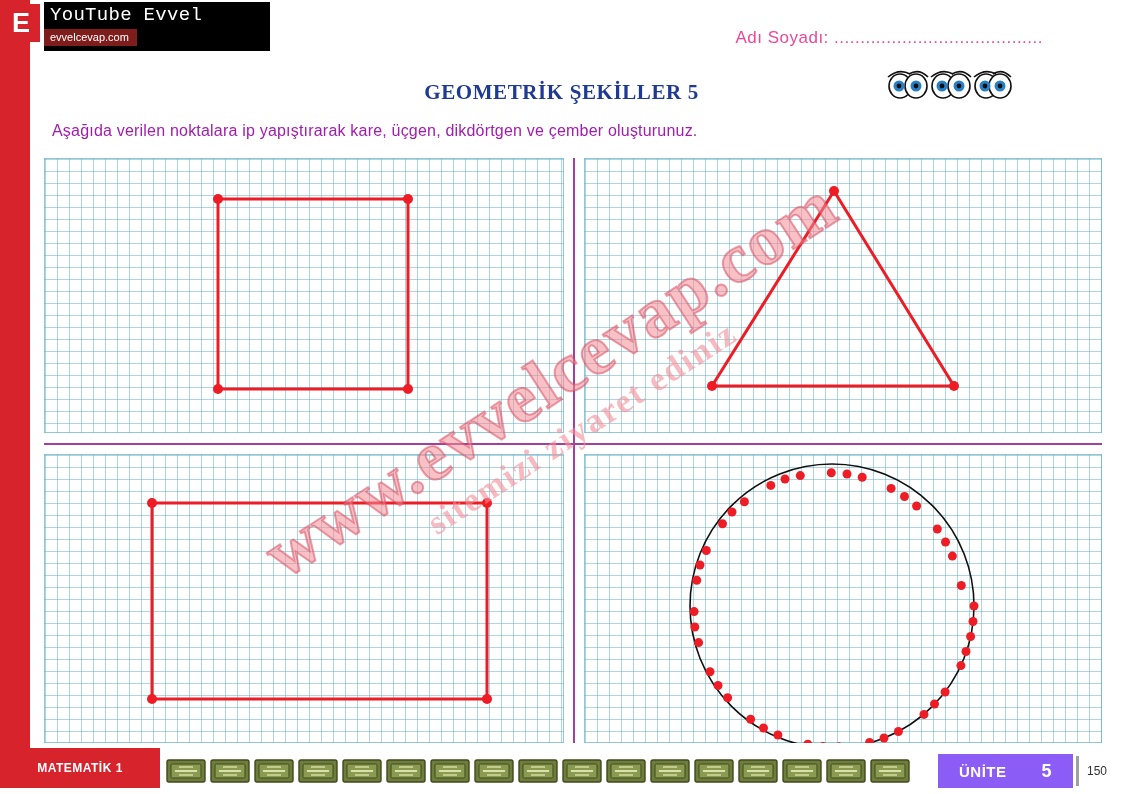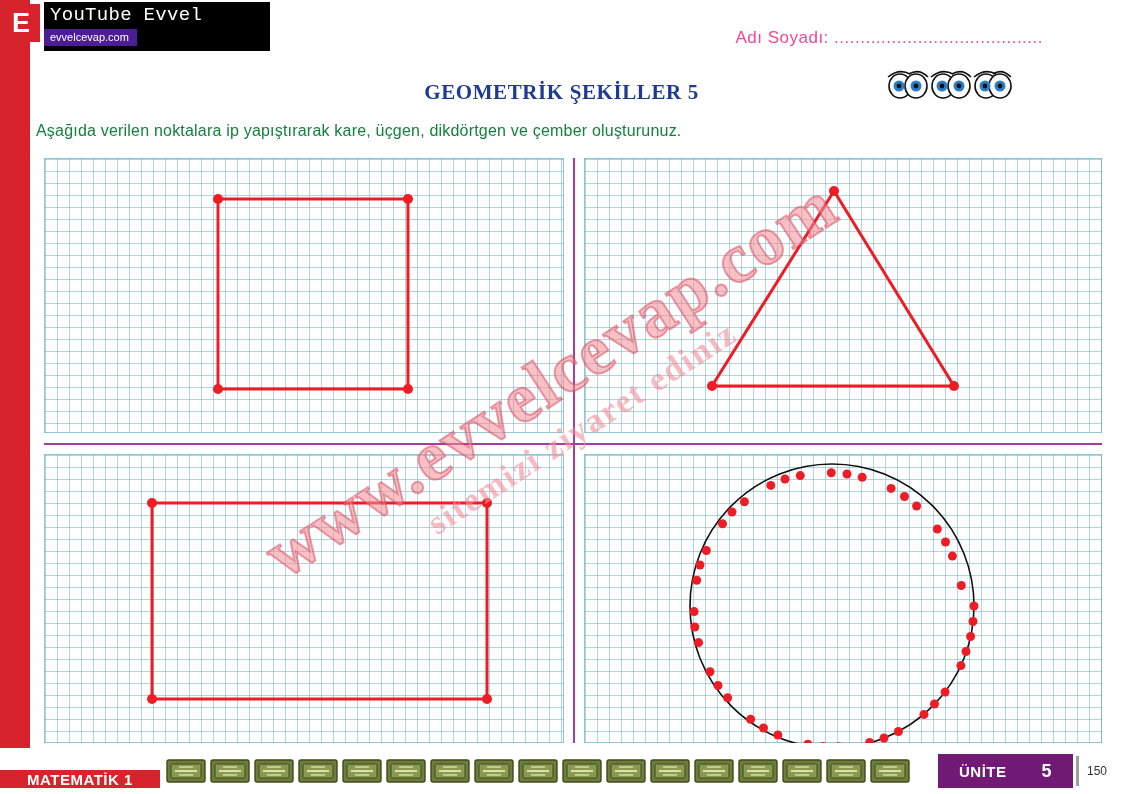--- a/index.html
+++ b/index.html
@@ -24,42 +24,42 @@
     background:#d6232c;color:#fff;font-weight:bold;font-size:27px;
     display:flex;align-items:center;justify-content:center;
     font-family:"Liberation Sans", sans-serif;
   }
   .logo-title{
     position:absolute;left:44px;top:0px;background:#000;color:#fff;
     font-size:19px;padding:2px 8px 3px 6px;letter-spacing:.3px;
     font-family:Liberation Mono, monospace;
   }
   .logo-sub{
-    position:absolute;left:44px;top:27px;background:#4c1d95;color:#fff;
+    position:absolute;left:44px;top:27px;background:#7f1d1d;color:#fff;
     font-size:11px;padding:2px 8px 3px 6px;
     font-family:"Liberation Sans", sans-serif;
   }
   
   .name-line{
     position:absolute;right:80px;top:28px;
     font-size:17px;color:#ec4899;letter-spacing:.5px;
     white-space:nowrap;
   }
   
   .sheet-title{
     position:absolute;left:0;right:0;top:80px;text-align:center;
     font-size:21px;color:#1f3a93;letter-spacing:.6px;
     font-family:"Liberation Serif", serif;font-weight:bold;
   }
   
   .eyes{position:absolute;right:110px;top:68px;width:130px;height:32px;}
   
   .instruction{
-    position:absolute;left:36px;top:122px;right:40px;
-    font-size:16px;color:#15803d;letter-spacing:.2px;
+    position:absolute;left:52px;top:122px;right:40px;
+    font-size:16px;color:#a21caf;letter-spacing:.2px;
   }
   
   .work{
     position:absolute;left:44px;top:158px;width:1058px;height:585px;
   }
   .grid-cell{
     position:absolute;
     background-image:
       linear-gradient(to right, rgba(110,180,200,.55) 1px, transparent 1px),
       linear-gradient(to bottom, rgba(110,180,200,.55) 1px, transparent 1px);
@@ -92,27 +92,27 @@
   }
   .wm .l2{
     font-family:"Liberation Serif", serif;
     font-size:34px;font-weight:bold;color:rgba(244,140,150,.6);
     letter-spacing:2px;margin-top:4px;
   }
   
   .footer{position:absolute;left:0;bottom:0;width:1123px;height:52px;}
   .footer-bg{position:absolute;left:0;bottom:0;width:1123px;height:46px;background:#ffffff;}
   .footer-left{
-    position:absolute;left:0;bottom:6px;width:160px;height:18px;background:#d6232c;
+    position:absolute;left:0;bottom:6px;width:160px;height:40px;background:#d6232c;
     color:#fff;display:flex;align-items:center;justify-content:center;
-    font-weight:bold;font-size:15px;letter-spacing:.5px;
+    font-weight:bold;font-size:12px;letter-spacing:.5px;
   }
   .footer-books{position:absolute;left:165px;bottom:4px;width:770px;height:38px;}
   .footer-right{
-    position:absolute;right:50px;bottom:6px;width:135px;height:34px;background:#701a75;
+    position:absolute;right:50px;bottom:6px;width:135px;height:34px;background:#8b5cf6;
     color:#fff;display:flex;align-items:center;justify-content:center;
     font-weight:bold;font-size:15px;letter-spacing:.5px;gap:28px;
   }
   .footer-page{
     position:absolute;right:6px;bottom:6px;width:40px;height:34px;
     display:flex;align-items:center;justify-content:center;
     color:#333;font-size:12px;
   }
   .footer-sep{
     position:absolute;right:44px;bottom:8px;width:3px;height:30px;background:#9aa0a6;

